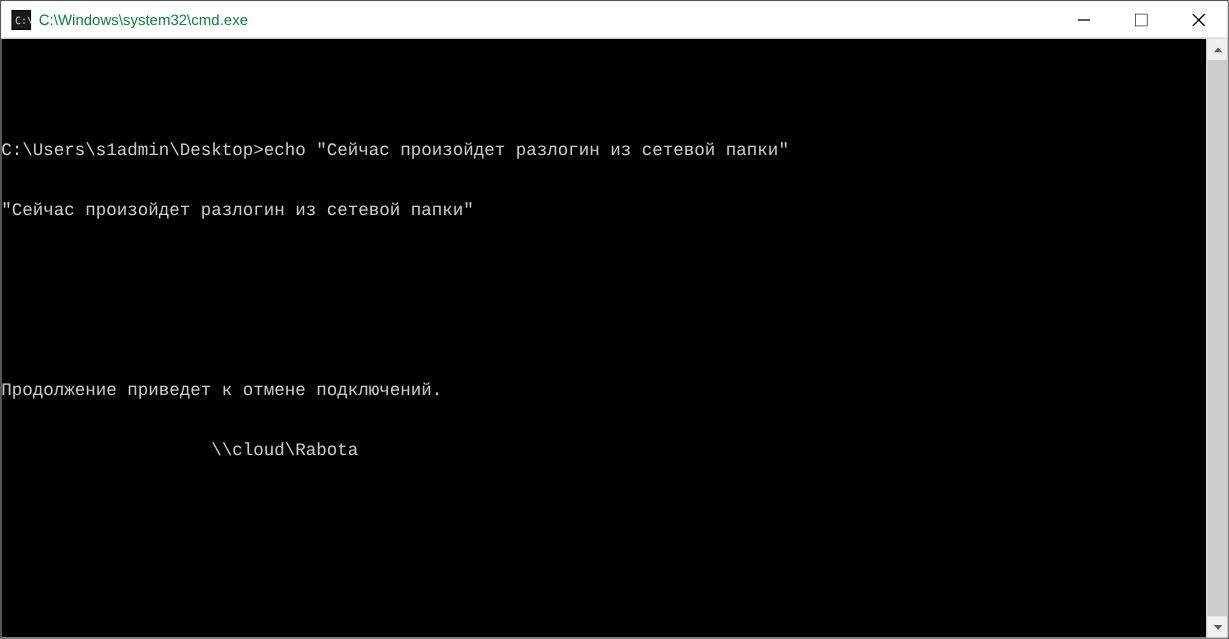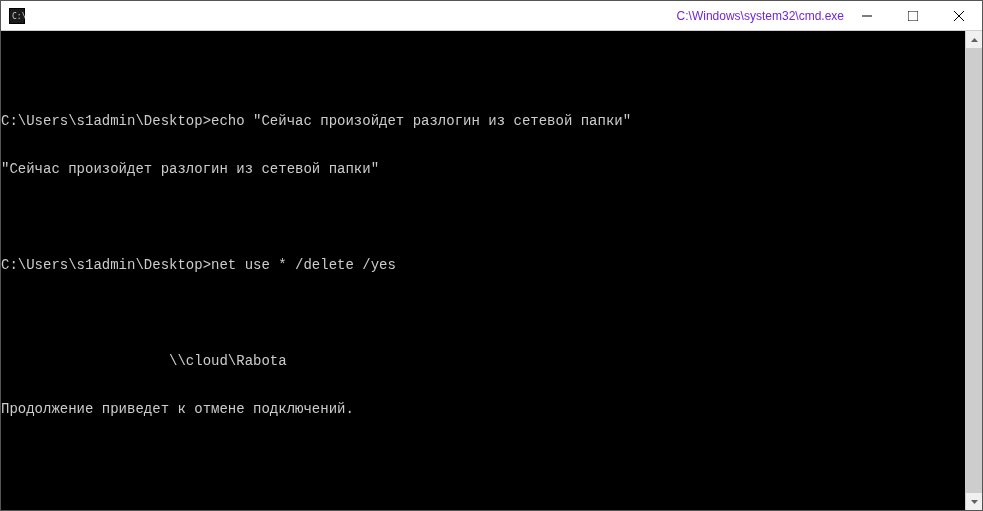--- a/index.html
+++ b/index.html
@@ -36,25 +36,24 @@
       display: flex;
       align-items: center;
       justify-content: center;
     }
     .titlebar-icon svg {
       width: 16px;
       height: 16px;
     }
     .titlebar-title {
       font-size: 12px;
-      color: #6d28d9;
+      color: #15803d;
       flex: 1;
       white-space: nowrap;
       overflow: hidden;
-      text-align: right;
     }
     .titlebar-buttons {
       display: flex;
       height: 100%;
     }
     .titlebar-button {
       width: 46px;
       height: 100%;
       display: flex;
       align-items: center;
@@ -147,24 +146,23 @@
         </svg>
       </button>
     </div>
   </div>
   <div class="content-area">
     <div class="terminal">
       <div class="terminal-line"></div>
       <div class="terminal-line">C:\Users\s1admin\Desktop&gt;echo "Сейчас произойдет разлогин из сетевой папки"</div>
       <div class="terminal-line">"Сейчас произойдет разлогин из сетевой папки"</div>
       <div class="terminal-line"></div>
-      <div class="terminal-line">C:\Users\s1admin\Desktop&gt;net use * /delete /yes</div>
       <div class="terminal-line"></div>
+      <div class="terminal-line">Продолжение приведет к отмене подключений.</div>
       <div class="terminal-line">                    \\cloud\Rabota</div>
-      <div class="terminal-line">Продолжение приведет к отмене подключений.</div>
       <div class="terminal-line"></div>
       
       
       
       
       
     </div>
     <div class="scrollbar">
       <div class="scroll-arrow">
         <svg width="7" height="4" viewBox="0 0 7 4">

